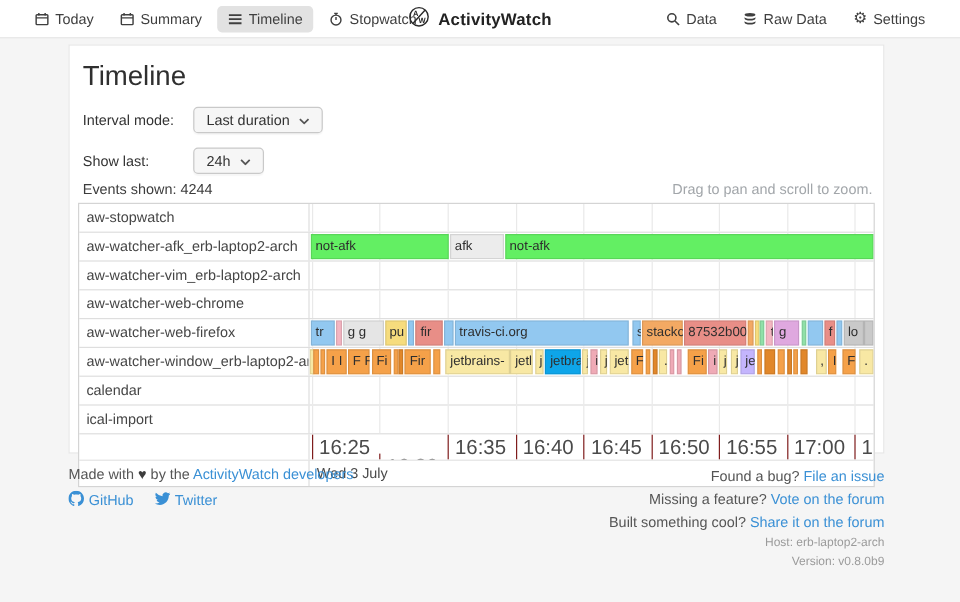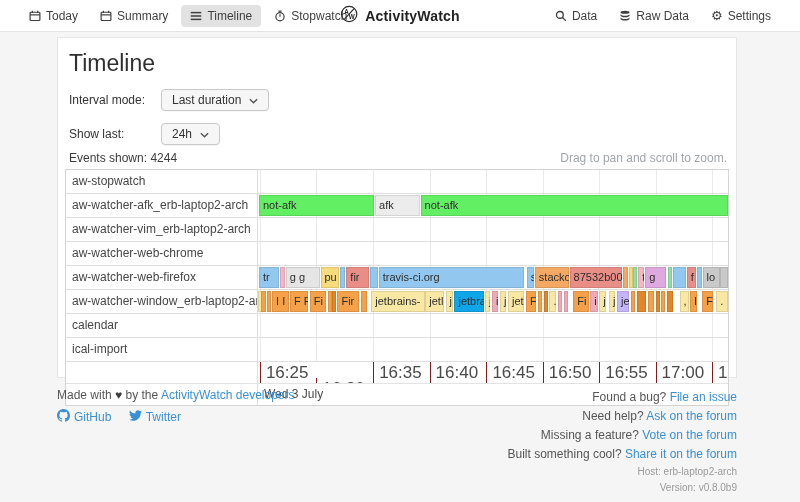--- a/index.html
+++ b/index.html
@@ -394,19 +394,18 @@
       <span class="social">
         <span><svg width="13" height="13" viewBox="0 0 16 16" fill="#3a90d5">
               <path d="M16 3.04c-.59.26-1.22.44-1.88.52a3.3 3.3 0 0 0 1.44-1.82c-.63.38-1.34.65-2.08.8a3.28 3.28 0 0 0-5.59 2.99A9.32 9.32 0 0 1 1.14 2.1a3.28 3.28 0 0 0 1.02 4.38c-.54-.02-1.04-.17-1.48-.41v.04c0 1.59 1.13 2.92 2.63 3.22-.28.08-.57.12-.87.12-.21 0-.42-.02-.62-.06a3.29 3.29 0 0 0 3.07 2.28A6.59 6.59 0 0 1 0 13.03a9.29 9.29 0 0 0 5.03 1.47c6.04 0 9.34-5 9.34-9.34v-.43A6.68 6.68 0 0 0 16 3.04z"></path>
             </svg></span>
         <span>Twitter</span>
       </span>
     </div>
   </div>
   <div class="f-right">
     <div><span>Found a bug?</span> <a>File an issue</a></div>
-    <div><span>Need help?</span> <a>Ask on the forum</a></div>
     <div><span>Missing a feature?</span> <a>Vote on the forum</a></div>
     <div><span>Built something cool?</span> <a>Share it on the forum</a></div>
     <div class="f-small">Host: erb-laptop2-arch</div>
     <div class="f-small">Version: v0.8.0b9</div>
   </div>
 </div>
 
 </body></html>

